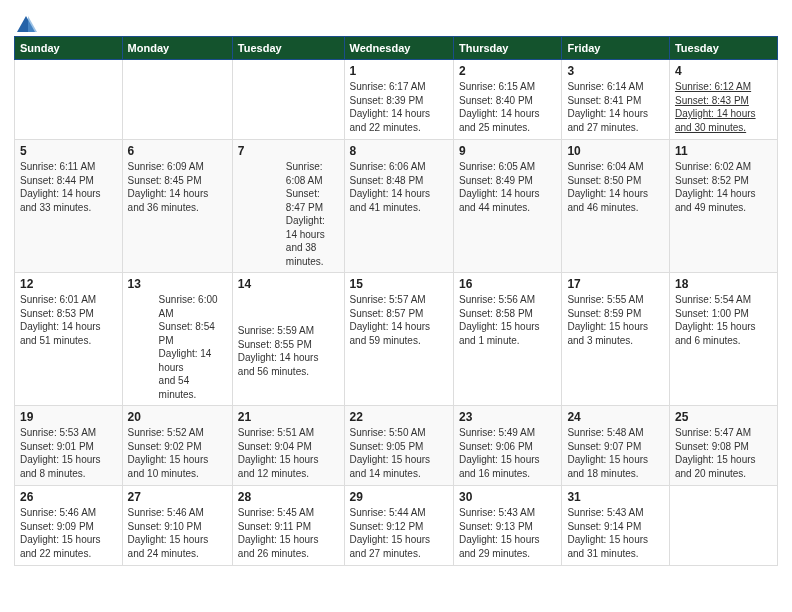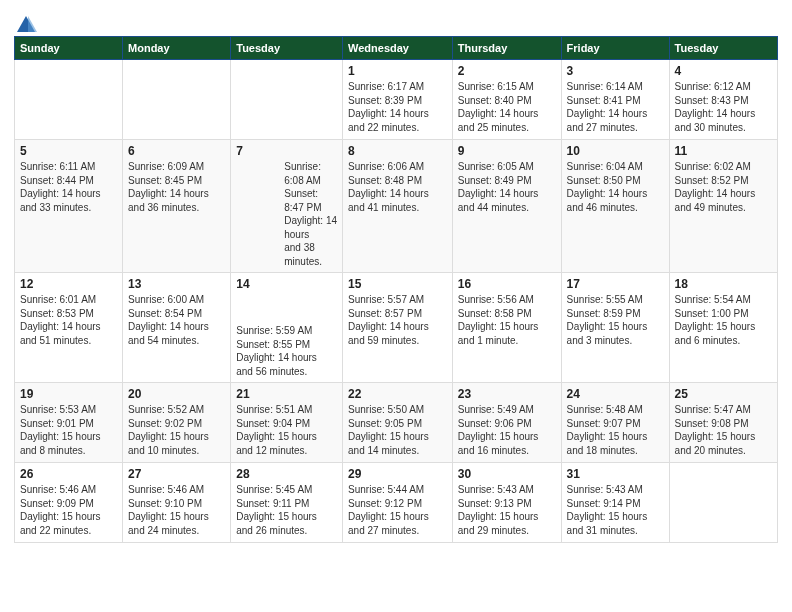--- a/index.html
+++ b/index.html
@@ -136,21 +136,21 @@
           </td>
           <td>
             <span class="day-num">3</span>
             <div class="day-info" style="white-space: pre-line;">Sunrise: 6:14 AM
 Sunset: 8:41 PM
 Daylight: 14 hours
 and 27 minutes.</div>
           </td>
           <td>
             <span class="day-num">4</span>
-            <div class="day-info" style="white-space: pre-line;">Sunrise: 6:12 AM
+            <div class="day-info" style="white-space: pre-line; text-decoration: underline;">Sunrise: 6:12 AM
 Sunset: 8:43 PM
 Daylight: 14 hours
 and 30 minutes.</div>
           </td>
         </tr>
         <tr>
           <td>
             <span class="day-num">5</span>
             <div class="day-info" style="white-space: pre-line;">Sunrise: 6:11 AM
 Sunset: 8:44 PM
@@ -203,21 +203,21 @@
         <tr>
           <td>
             <span class="day-num">12</span>
             <div class="day-info" style="white-space: pre-line;">Sunrise: 6:01 AM
 Sunset: 8:53 PM
 Daylight: 14 hours
 and 51 minutes.</div>
           </td>
           <td>
             <span class="day-num">13</span>
-            <div class="day-info" style="white-space: pre-line;">Sunrise: 6:00 AM
+            <div class="day-info" style="white-space: pre-line; margin-left: 31px;">Sunrise: 6:00 AM
 Sunset: 8:54 PM
 Daylight: 14 hours
 and 54 minutes.</div>
           </td>
           <td>
             <span class="day-num">14</span>
             <div class="day-info" style="white-space: pre-line; margin-top: 33px;">Sunrise: 5:59 AM
 Sunset: 8:55 PM
 Daylight: 14 hours
 and 56 minutes.</div>

